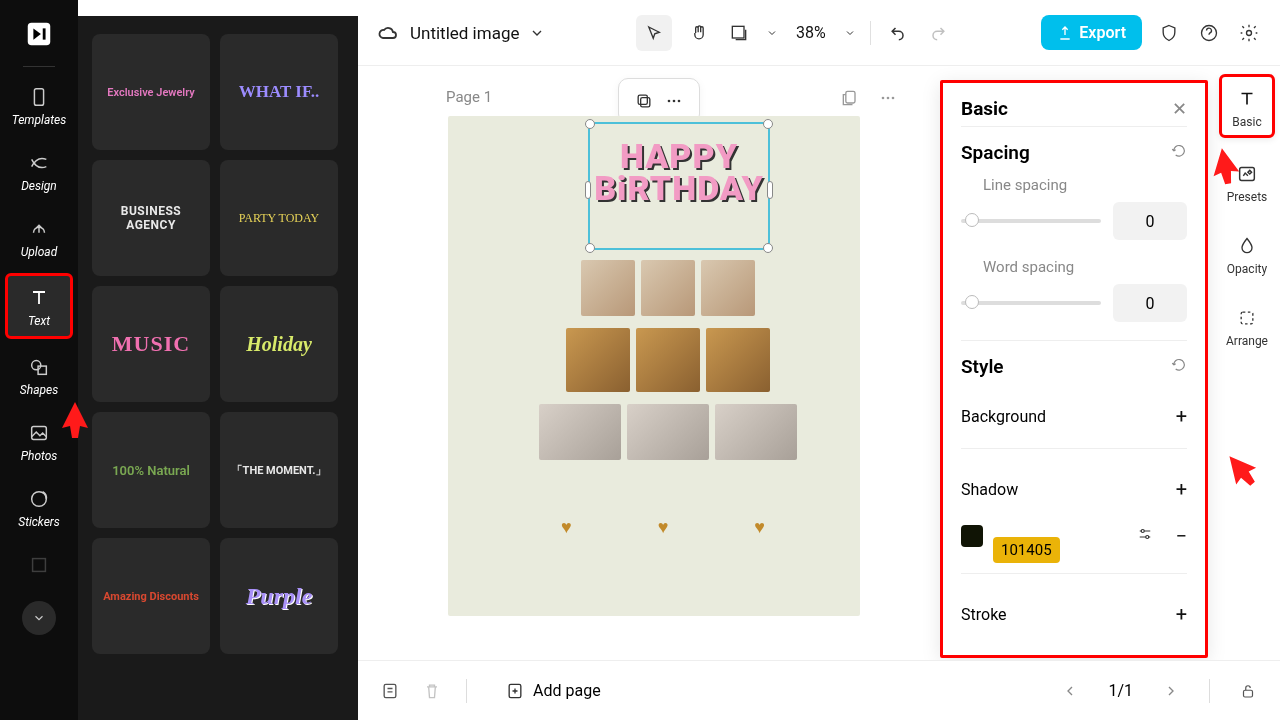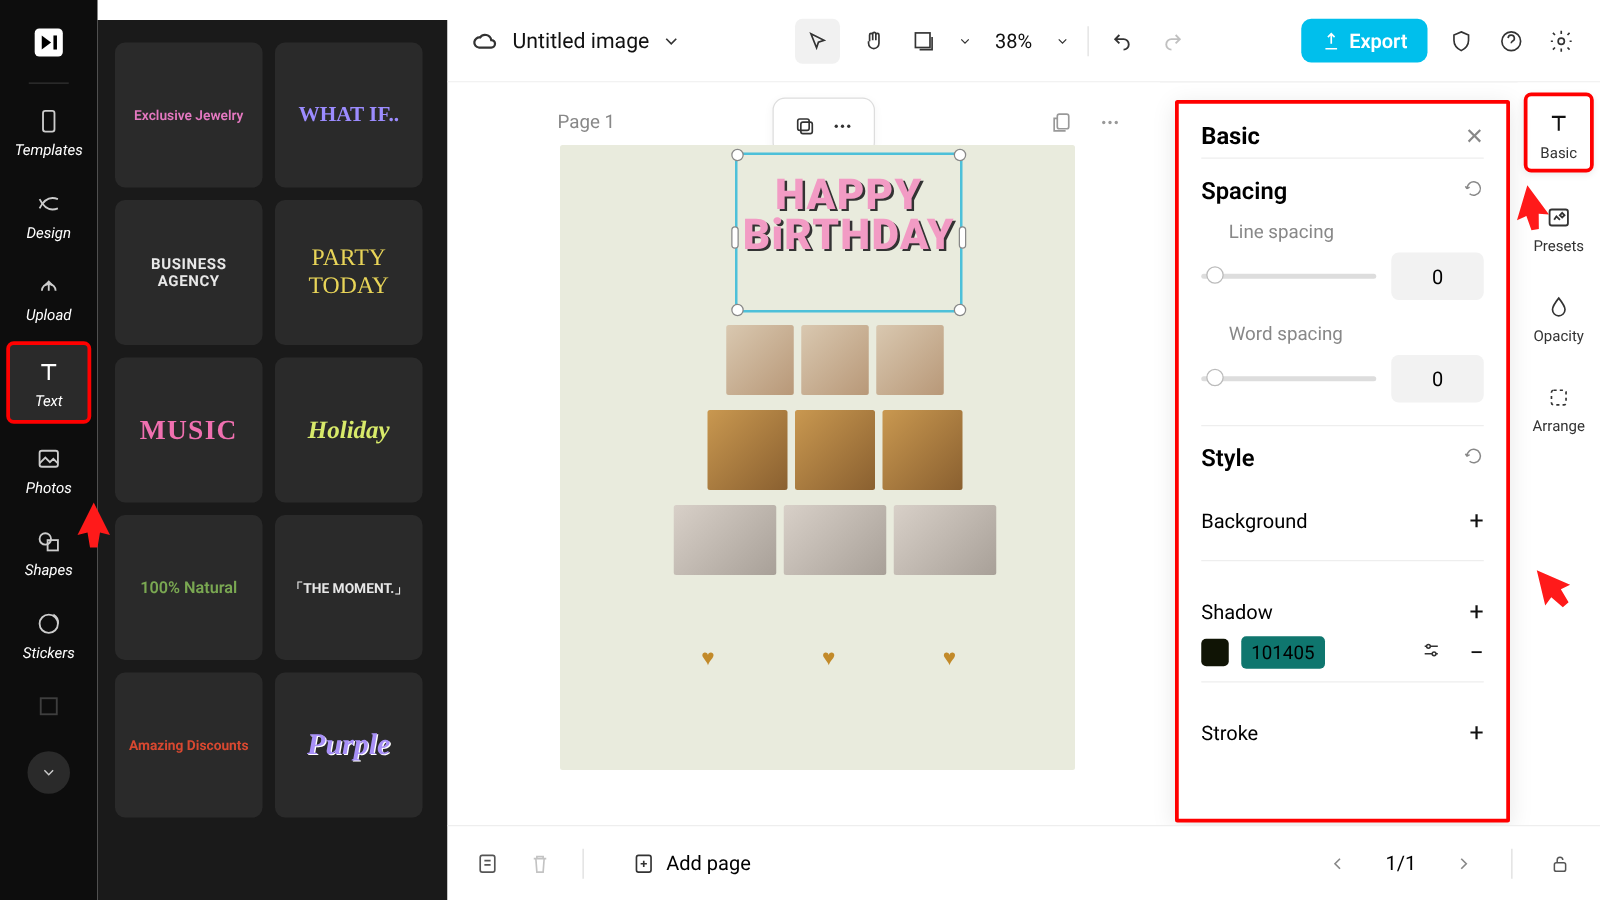--- a/index.html
+++ b/index.html
@@ -69,21 +69,21 @@
 .reset-ic { color:#888; }
 .sub-label { font-size:15px; color:#888; margin-bottom:8px;margin-left:22px; }
 .slider-row { display:flex; align-items:center; gap:12px; margin-bottom:18px; }
 .slider { flex:1; height:4px; background:#ddd; border-radius:2px; position:relative; }
 .slider-thumb { position:absolute; left:4px; top:-6px; width:14px; height:14px; background:#fff; border:1px solid #bbb; border-radius:50%; }
 .slider-val { width:74px; height:38px; background:#f2f2f2; border-radius:6px; display:flex; align-items:center; justify-content:center; font-size:16px; }
 .flat-row { display:flex; justify-content:space-between; align-items:center; padding:14px 0; font-size:16px; }
 .plus-ic { font-size:20px; color:#111; }
 .shadow-color-row { display:flex; align-items:center; gap:10px; margin-top:-6px; margin-bottom:10px; }
 .swatch { width:22px; height:22px; background:#101405; border-radius:4px; }
-.hex { background:#0f766e; padding:4px 8px; border-radius:4px; font-size:15px; }
+.hex { background:#eab308; padding:4px 8px; border-radius:4px; font-size:15px;margin-top:28px; }
 
 .bottombar { position:absolute; left:358px; bottom:0; right:0; height:60px; background:#fff; display:flex; align-items:center; padding:0 20px; gap:18px; border-top:1px solid #eee; }
 .bb-ic { width:24px; height:24px; display:flex; align-items:center; justify-content:center; color:#555; }
 .addpage { display:flex; align-items:center; gap:8px; font-size:16px; margin-left:16px; }
 .bb-spacer { flex:1; }
 .pagenum { font-size:16px; margin:0 8px; }
 
 .arrow-red { position:absolute; width:30px; height:40px; }
 .arrow-red svg { width:100%; height:100%; }
 </style>
@@ -130,34 +130,34 @@
     <div class="ic">
         <svg width="24" height="24" viewBox="0 0 24 24" fill="none" stroke="#fff" stroke-width="1.8">
           <path d="M6 6 h12 M12 6 v12"></path>
         </svg>
       </div>
     <span>Text</span>
   </div>
   <div class="nav-item">
     <div class="ic">
         <svg width="22" height="22" viewBox="0 0 24 24" fill="none" stroke="#ccc" stroke-width="1.6">
+          <circle cx="9" cy="10" r="5"></circle>
+          <rect x="11" y="11" width="9" height="9"></rect>
+        </svg>
+      </div>
+    <span>Shapes</span>
+  </div>
+  <div class="nav-item">
+    <div class="ic">
+        <svg width="22" height="22" viewBox="0 0 24 24" fill="none" stroke="#ccc" stroke-width="1.6">
           <rect x="4" y="5" width="16" height="14" rx="2"></rect>
           <path d="M4 16 l5 -5 l4 4 l3 -3 l4 4"></path>
         </svg>
       </div>
     <span>Photos</span>
-  </div>
-  <div class="nav-item">
-    <div class="ic">
-        <svg width="22" height="22" viewBox="0 0 24 24" fill="none" stroke="#ccc" stroke-width="1.6">
-          <circle cx="9" cy="10" r="5"></circle>
-          <rect x="11" y="11" width="9" height="9"></rect>
-        </svg>
-      </div>
-    <span>Shapes</span>
   </div>
   <div class="nav-item">
     <div class="ic">
         <svg width="22" height="22" viewBox="0 0 24 24" fill="none" stroke="#ccc" stroke-width="1.6">
           <circle cx="12" cy="12" r="8"></circle>
           <path d="M16 4 a8 8 0 0 1 4 8"></path>
         </svg>
       </div>
     <span>Stickers</span>
   </div>
@@ -179,21 +179,21 @@
   <div class="preset">
       <span style="color:#e478c0;font-size:11px;font-weight:600;">Exclusive Jewelry</span>
     </div>
   <div class="preset">
       <span style="color:#9c8cff;font-size:17px;font-weight:900;font-family:Impact;">WHAT IF..</span>
     </div>
   <div class="preset">
       <span style="color:#e8e8e8;font-size:12px;font-weight:700;letter-spacing:0.5px;">BUSINESS AGENCY</span>
     </div>
   <div class="preset">
-      <span style="color:#e8d458;font-size:19px;font-weight:400;font-family:cursive;">PARTY TODAY</span>
+      <span style="color:#e8d458;font-size:12px;font-weight:400;font-family:cursive;">PARTY TODAY</span>
     </div>
   <div class="preset">
       <span style="color:#f070b0;font-size:22px;font-weight:900;font-family:Impact;letter-spacing:1px;">MUSIC</span>
     </div>
   <div class="preset">
       <span style="color:#d8ea6a;font-size:20px;font-weight:900;font-style:italic;font-family:Impact;">Holiday</span>
     </div>
   <div class="preset">
       <span style="color:#7aa852;font-size:13px;font-weight:600;">100% Natural</span>
     </div>

